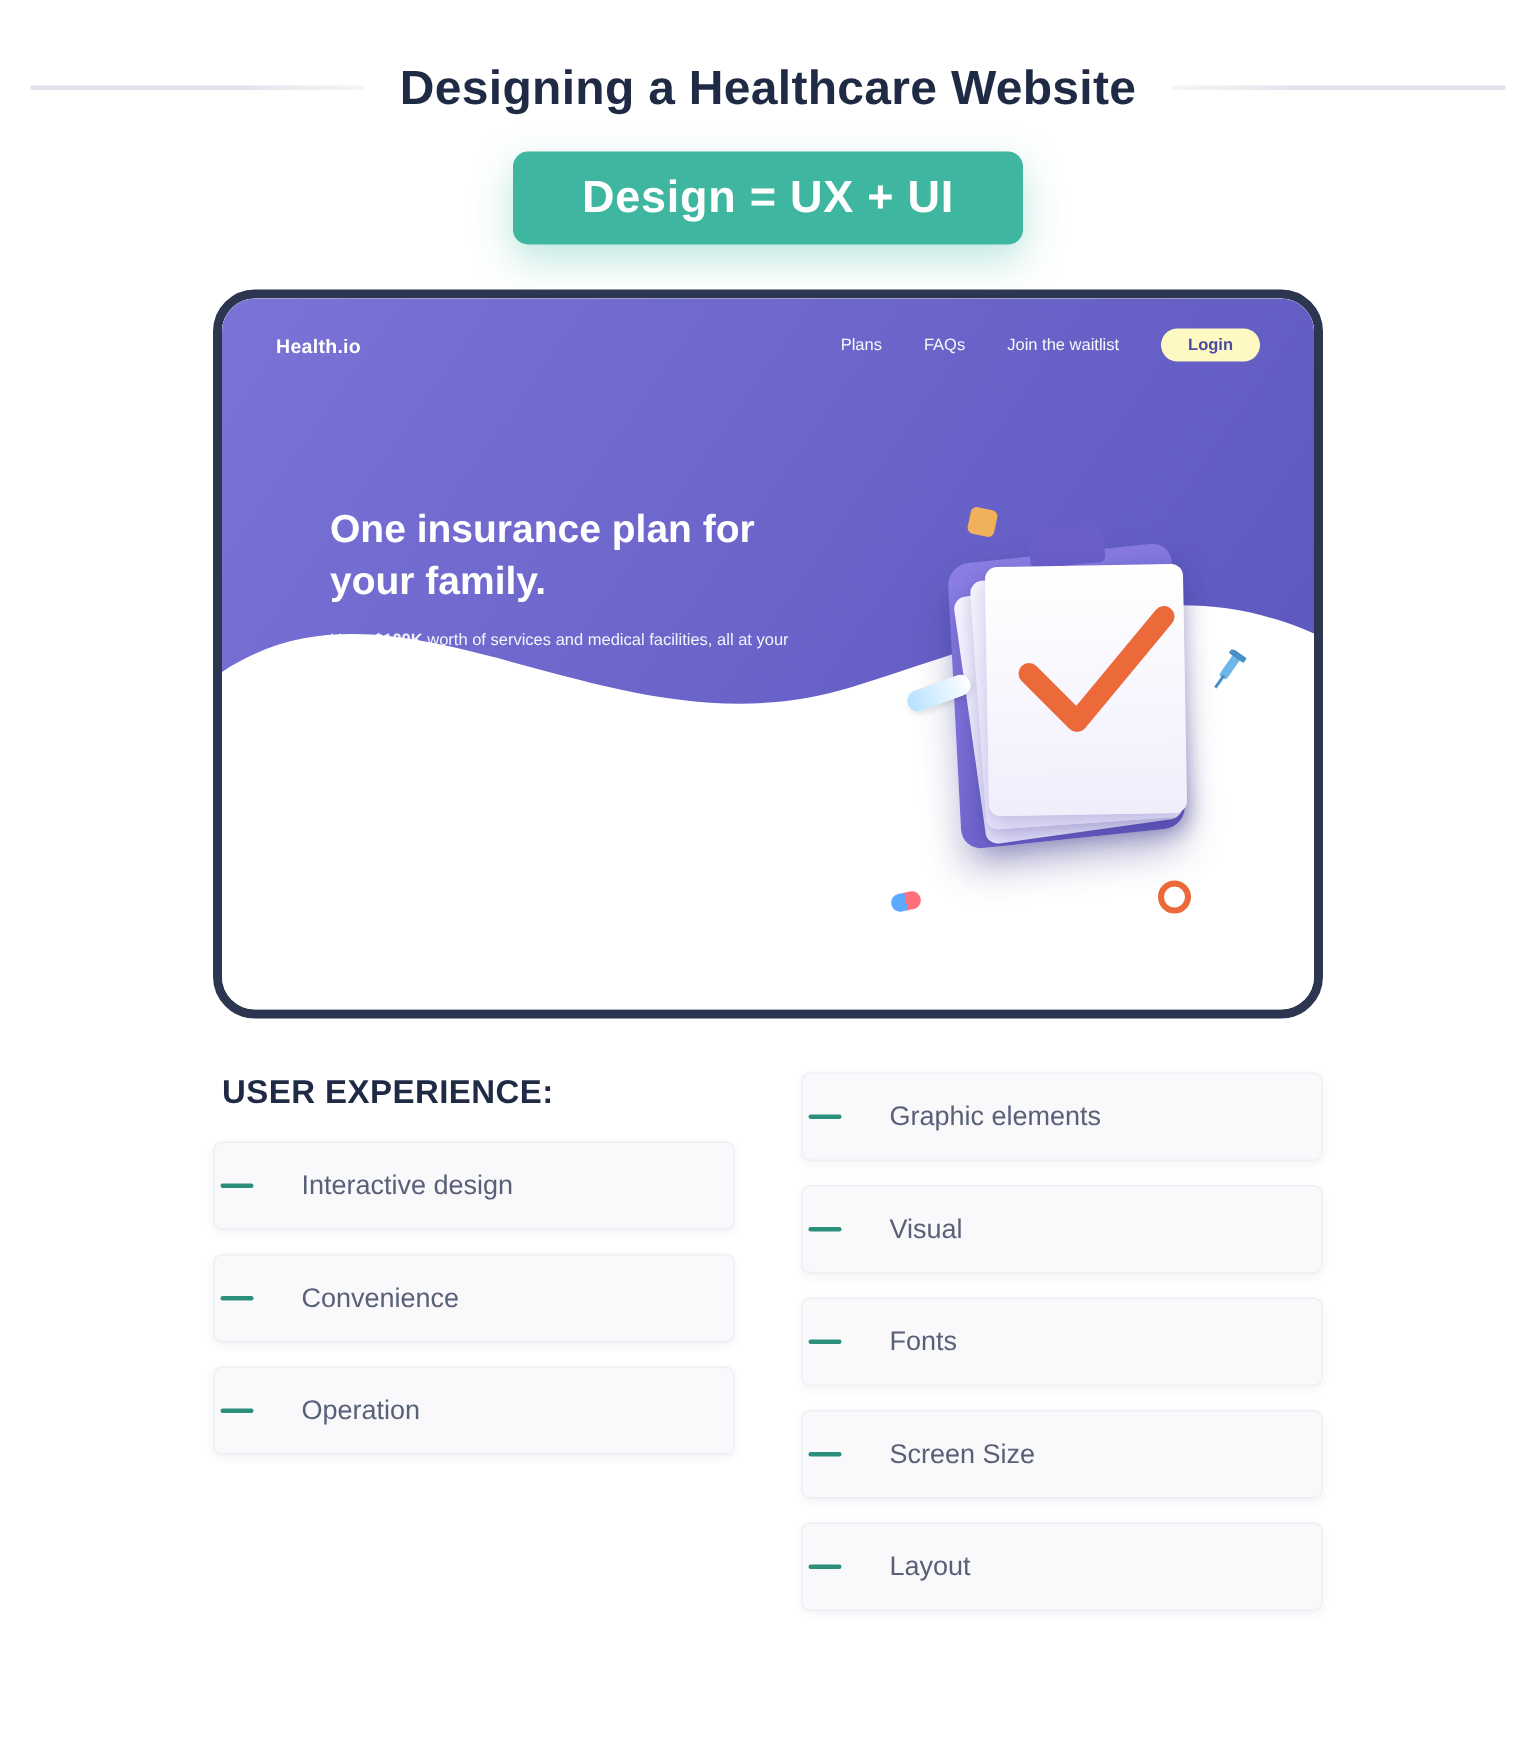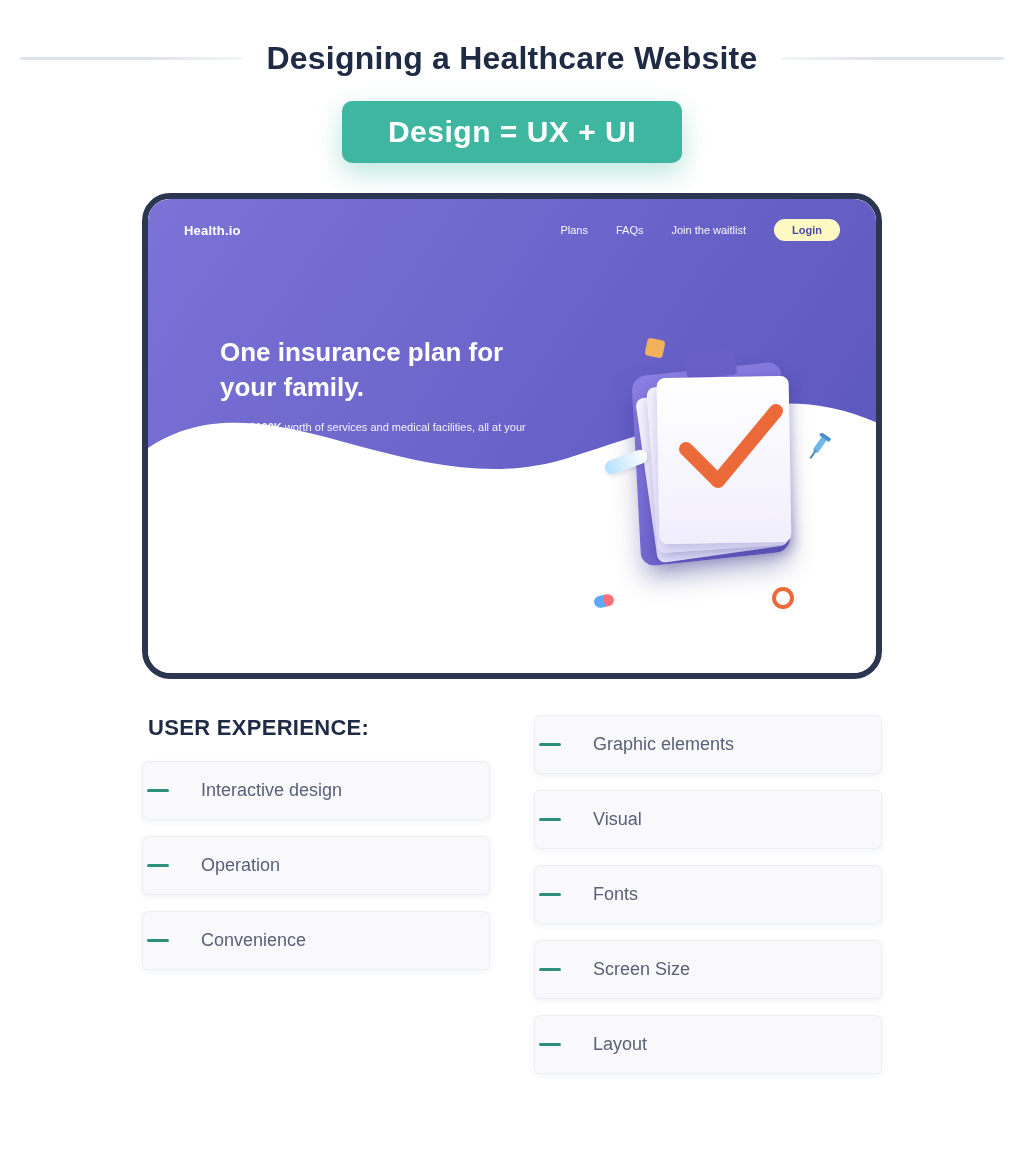--- a/index.html
+++ b/index.html
@@ -205,26 +205,26 @@
   <div class="cols">
 
     <div>
       <h3 class="col-title">USER EXPERIENCE:</h3>
       <div class="item">
           <span class="dash"></span>
           <span>Interactive design</span>
         </div>
       <div class="item">
           <span class="dash"></span>
+          <span>Convenience</span>
+        </div>
+      <div class="item">
+          <span class="dash"></span>
           <span>Operation</span>
         </div>
-      <div class="item">
-          <span class="dash"></span>
-          <span>Convenience</span>
-        </div>
     </div>
 
     <div>
       <div class="item">
           <span class="dash"></span>
           <span>Graphic elements</span>
         </div>
       <div class="item">
           <span class="dash"></span>
           <span>Visual</span>

